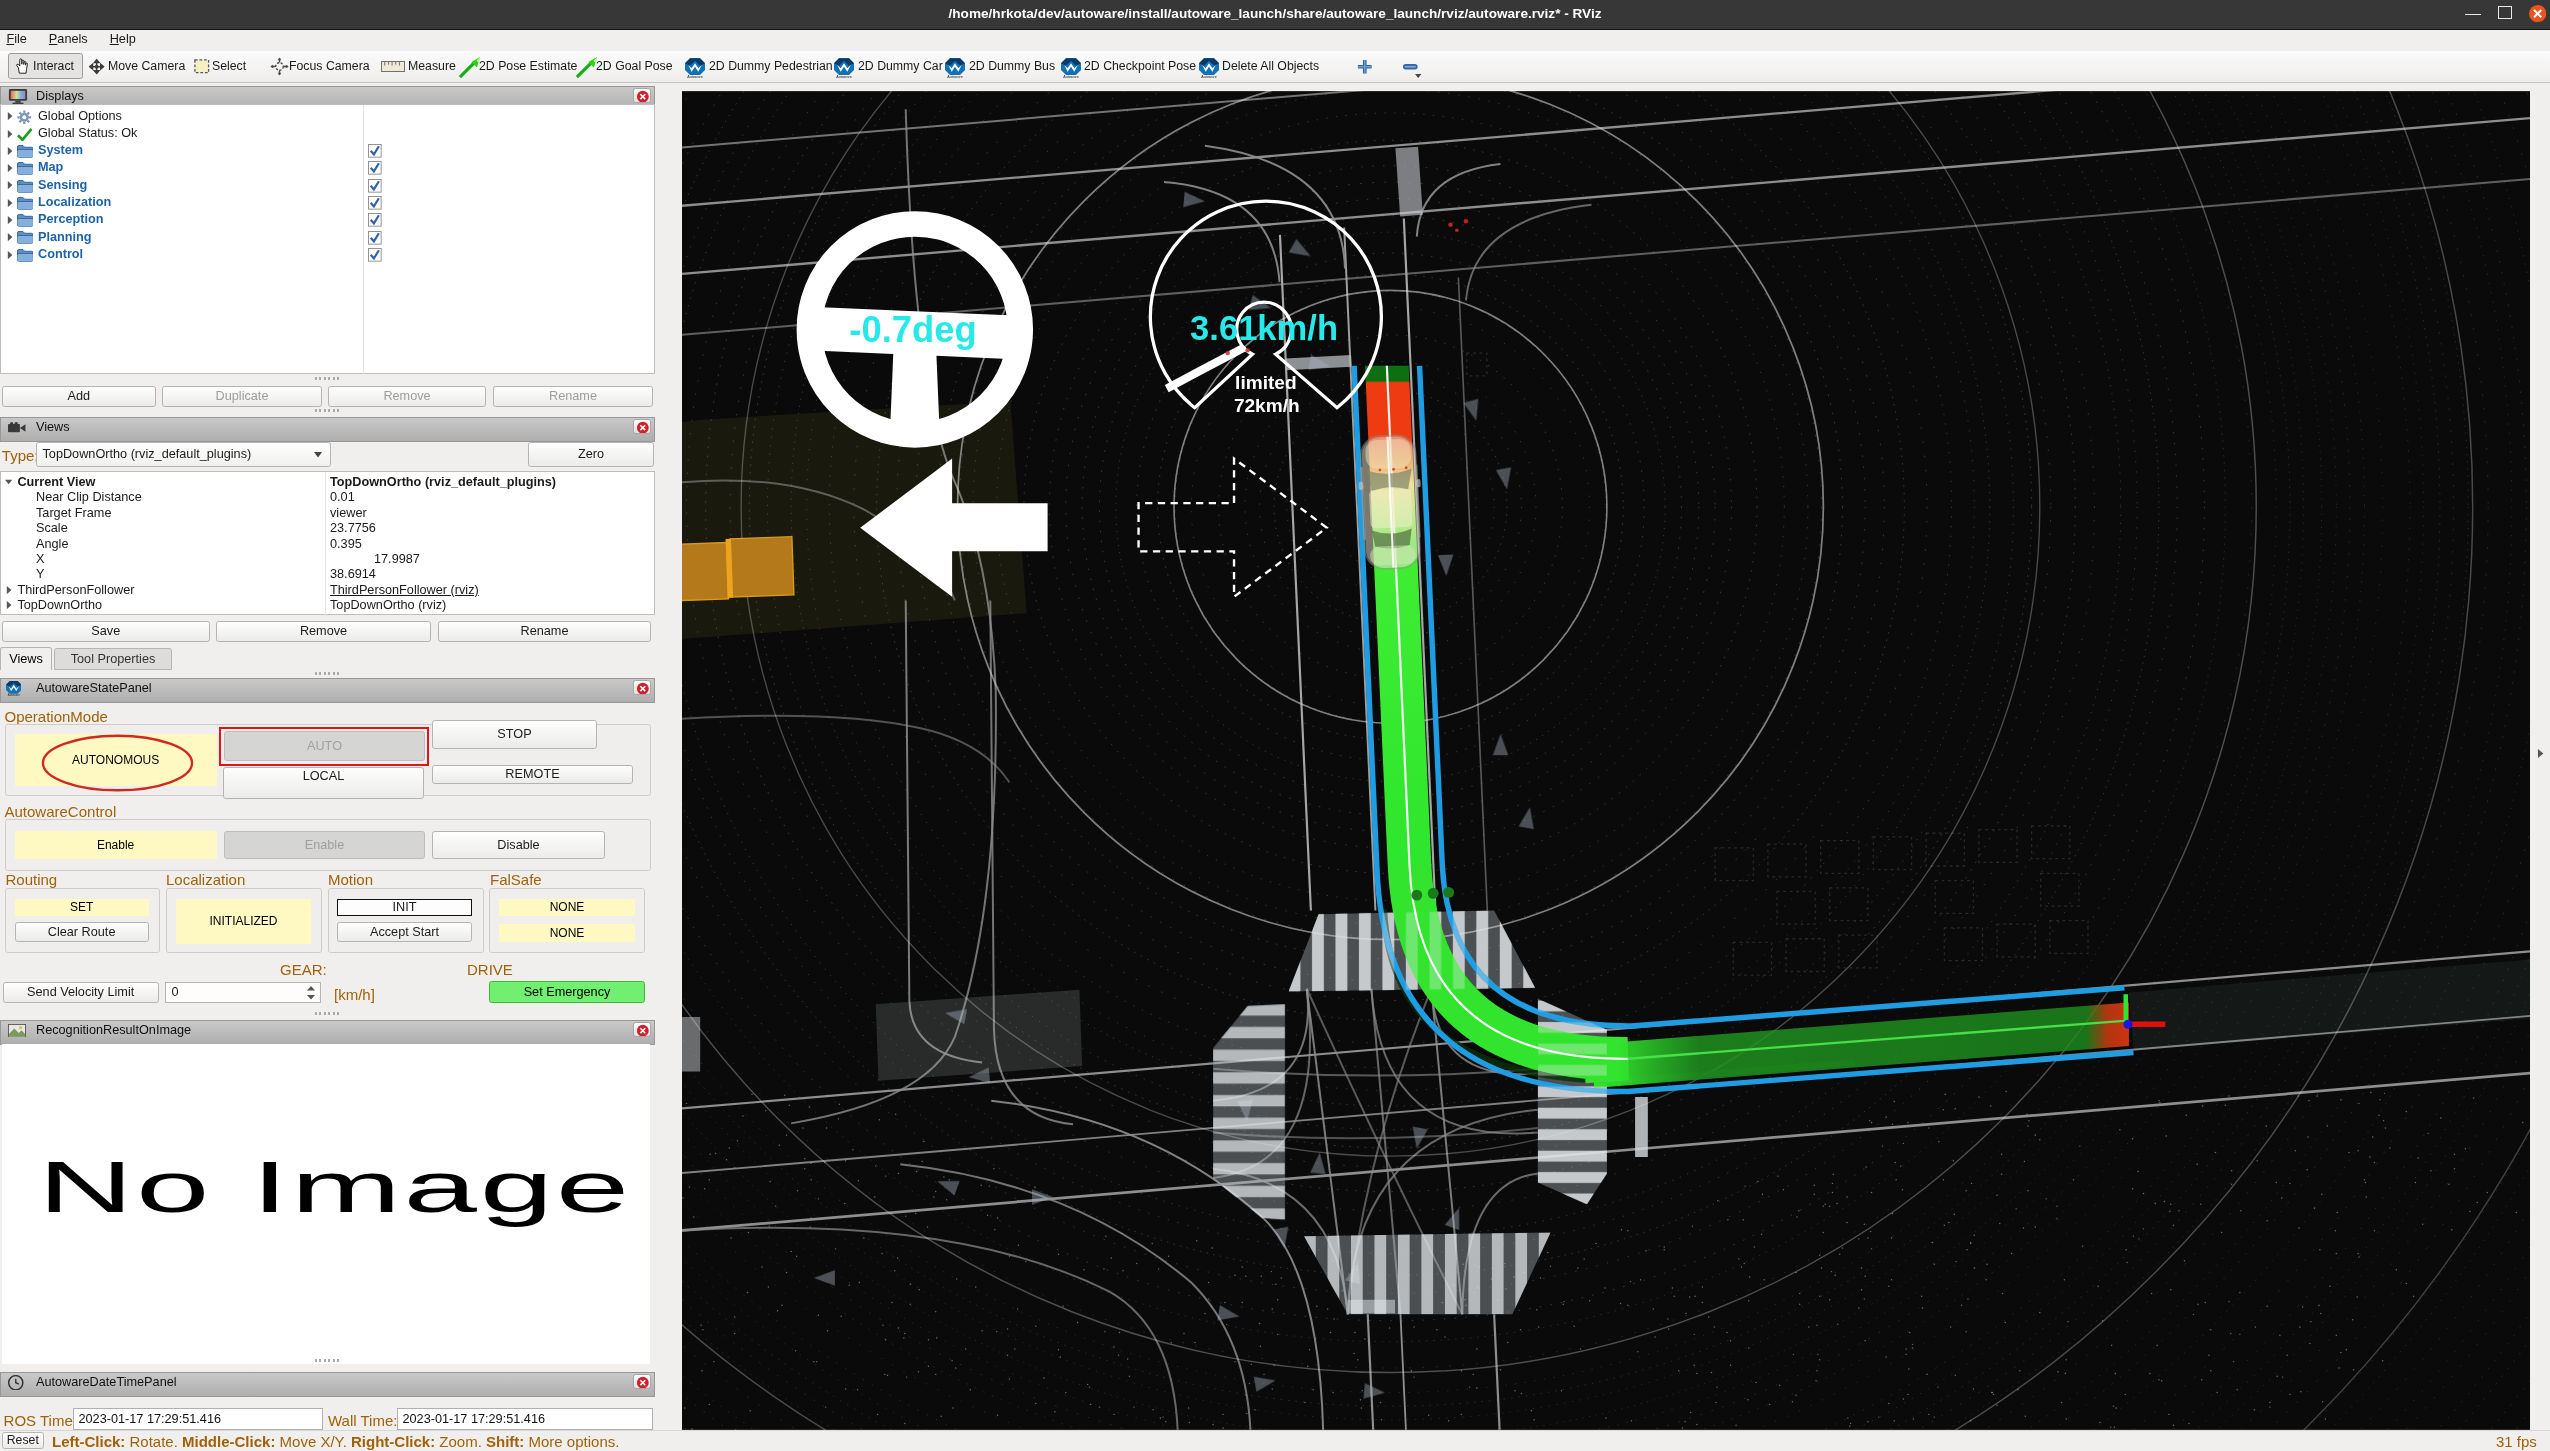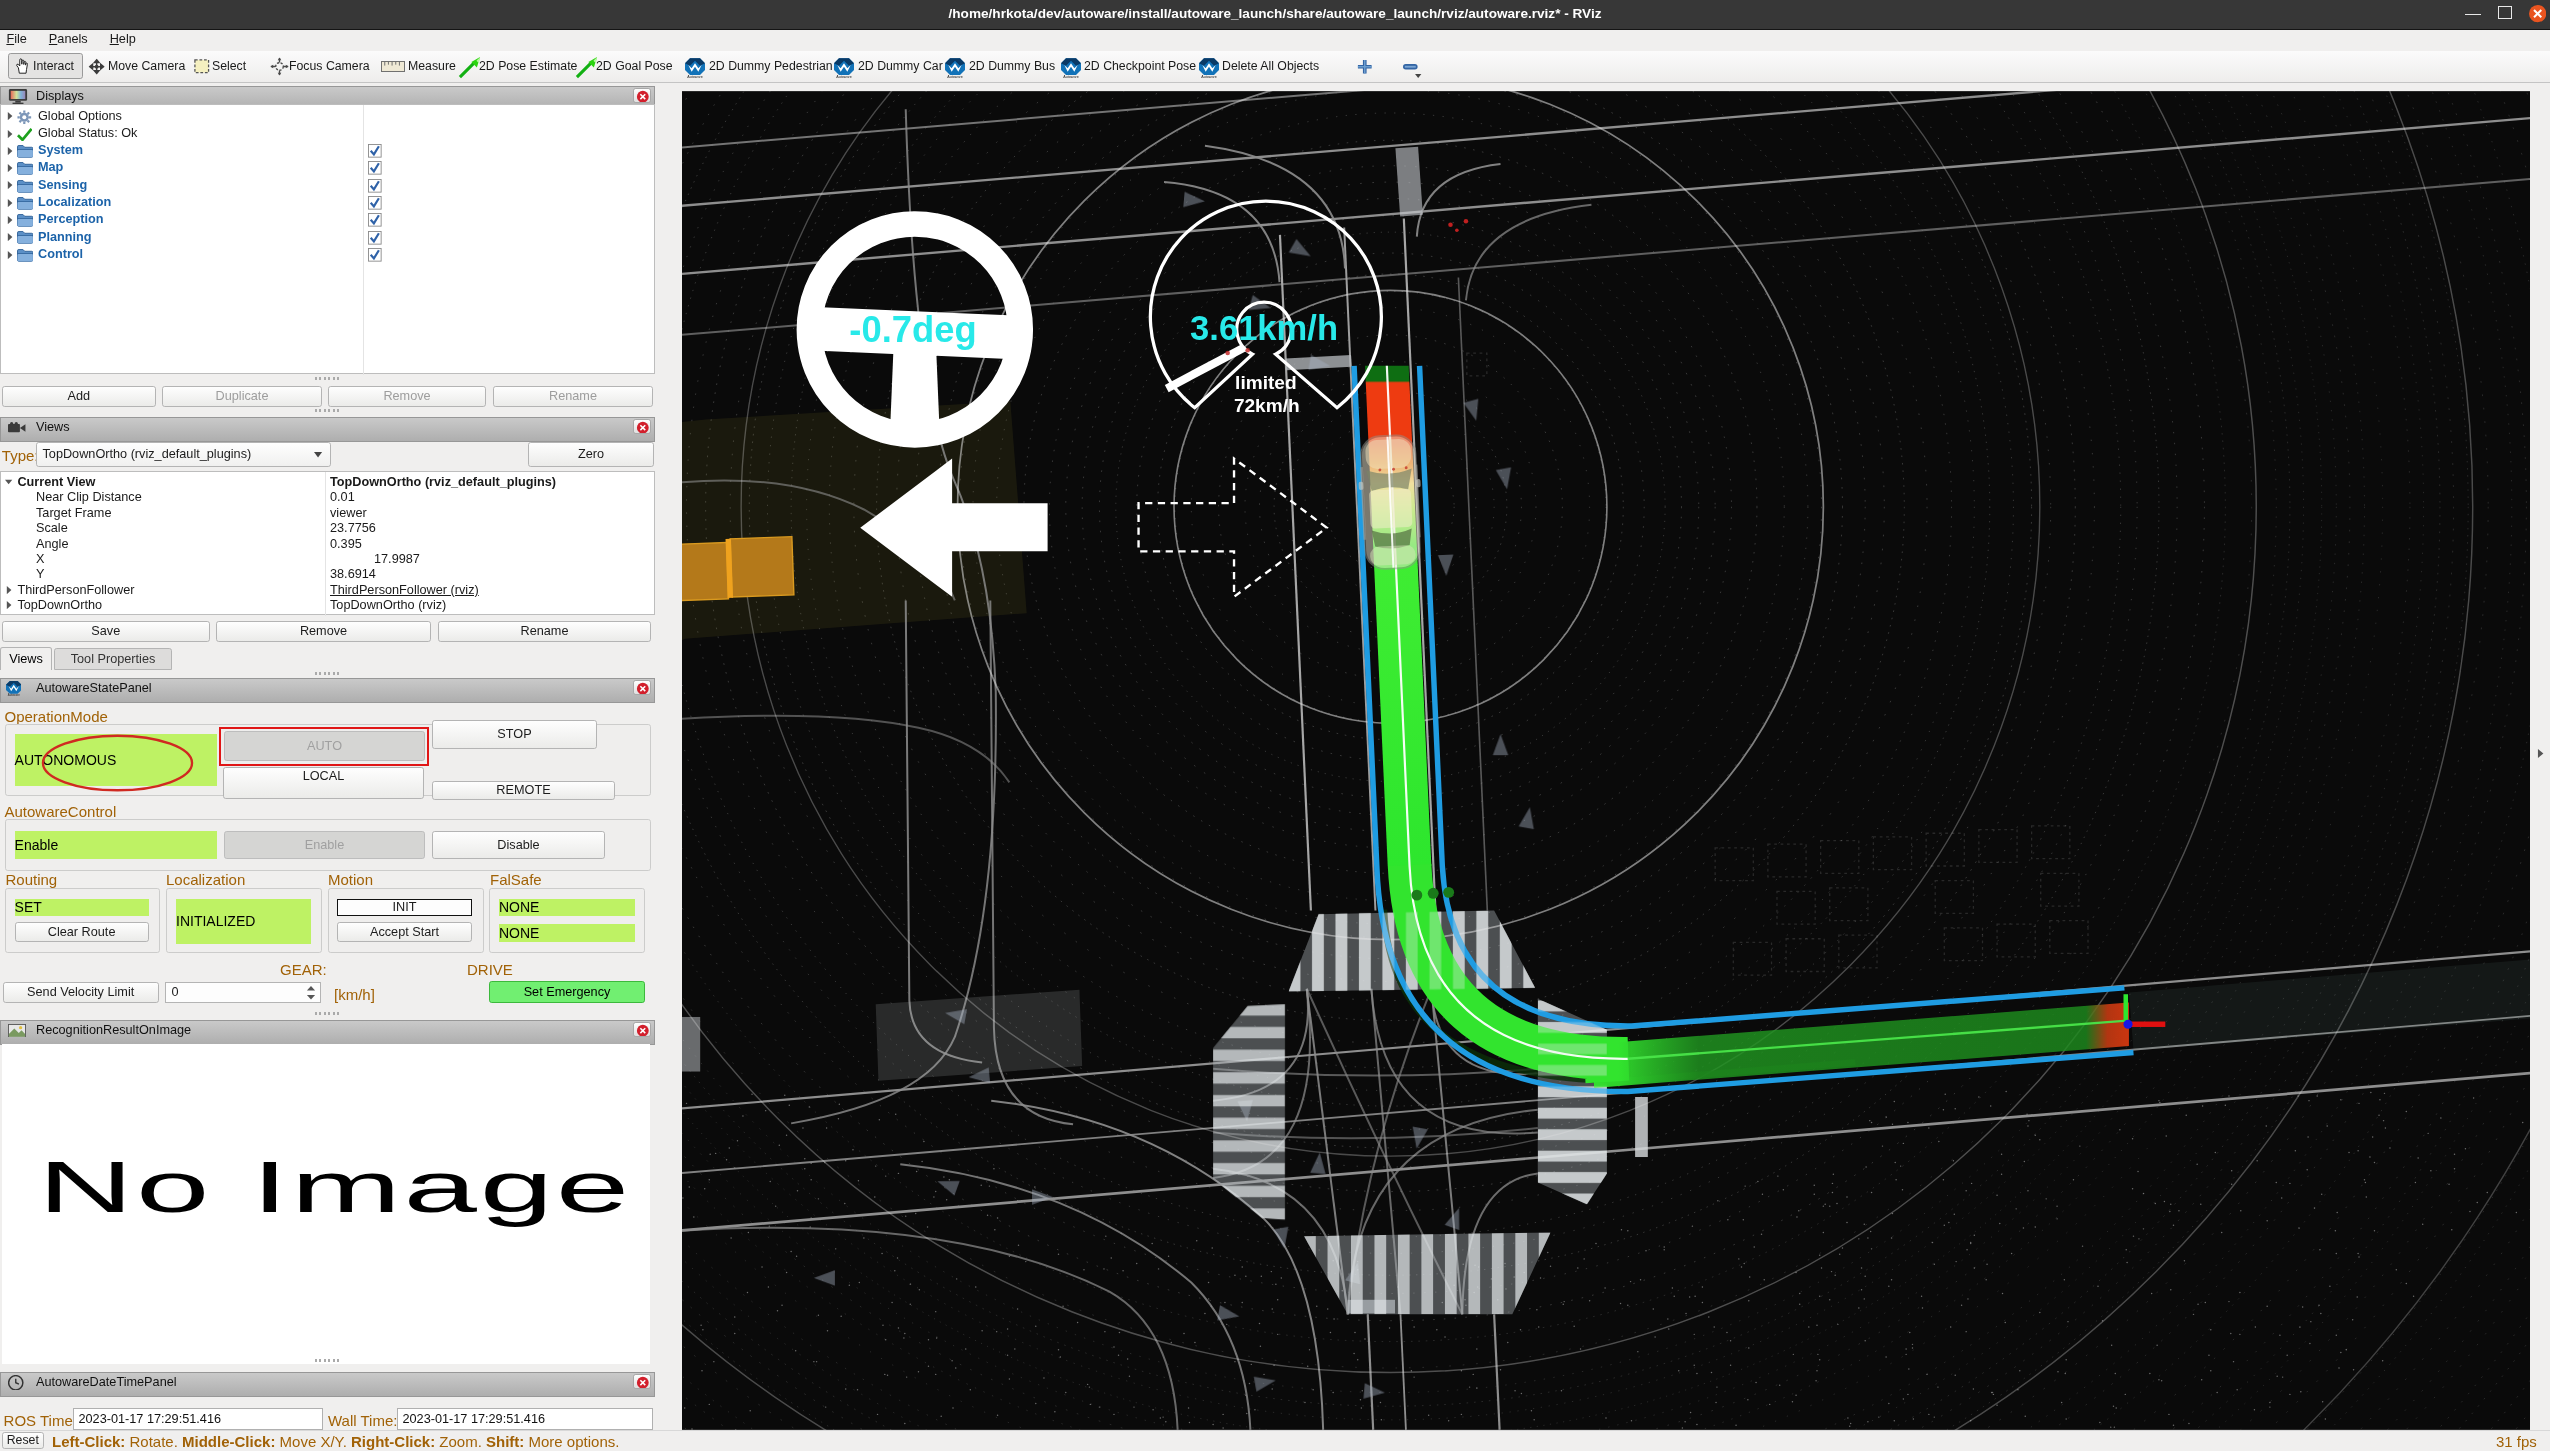--- a/index.html
+++ b/index.html
@@ -10,21 +10,21 @@
 #menubar span{margin-right:22px}
 #menubar u{text-decoration:underline}
 #toolbar{left:0;top:51px;width:2550px;height:32px;background:linear-gradient(#fbfbfb,#eeedec);border-bottom:0.9px solid #c4c4c4;font-size:12.3px;color:#1a1a1a}
 .tbtn{position:absolute;top:2.7px;height:25.5px;line-height:25.5px;white-space:nowrap}
 .panelhdr{position:absolute;left:0;width:655px;height:25px;background:linear-gradient(#c9c9c9,#aeaeae);border:0.9px solid #979797;font-size:12.7px;color:#111;line-height:16.4px}
 .phclose{position:absolute;right:2.7px;top:0.9px;width:18px;height:15.5px;background:linear-gradient(#fefefe,#e0e0e0);border:0.9px solid #a8a8a8;border-radius:2.7px}
 .phclose svg{position:absolute;left:1.8px;top:0px}
 .btn{position:absolute;background:linear-gradient(#fefefe,#ebebe9);border:0.9px solid #b4b4b4;border-radius:2.7px;font-size:12.7px;color:#1c1c1c;text-align:center}
 .btn.dis{color:#9d9d9d}
 .btn.flat{background:#d5d5d3;border:0.9px solid #bdbdbd;color:#a0a0a0}
-.green{position:absolute;background:#bef264;font-size:14px;color:#000;text-align:left;border:none}
+.green{position:absolute;background:#fef9c3;font-size:12px;color:#000;text-align:center;border:none}
 .white{position:absolute;background:#fdfdfd;border:0.9px solid #b4b4b4;font-size:12.7px;color:#1c1c1c;text-align:center}
 .gbox{position:absolute;border:0.9px solid #cccccb;border-radius:2.7px;background:#efeeed}
 .lbl{position:absolute;font-size:15px;color:#a16207;white-space:nowrap}
 .tree{position:absolute;background:#fff;border:0.9px solid #bdbdbd;font-size:12.7px;color:#1a1a1a}
 .trow{position:absolute;white-space:nowrap}
 .bluef{color:#1c63a9;font-weight:bold}
 .inp{position:absolute;background:#fff;border:0.9px solid #b0b0b0;font-size:12.7px;color:#111;padding-left:4.5px}
 </style></head><body>
 <div class="abs" id="titlebar">
     <div id="titletext">/home/hrkota/dev/autoware/install/autoware_launch/share/autoware_launch/rviz/autoware.rviz* - RViz</div>
@@ -323,21 +323,21 @@
 <div class="lbl" style="left:4.5px;top:708px">OperationMode</div>
 <div class="gbox" style="left:4.5px;top:724px;width:646px;height:72px"></div>
 <div class="green" style="left:14.6px;top:734px;width:202px;height:52px;line-height:52px">AUTONOMOUS</div>
 <svg class="abs" style="left:40px;top:733px" width="155" height="60" viewBox="0 0 170 66">
     <ellipse cx="85" cy="33" rx="82" ry="30" fill="none" stroke="#d02921" stroke-width="2.6"></ellipse>
   </svg>
 <div class="abs" style="left:219px;top:727px;width:210px;height:39px;border:2.7px solid #e01616"></div>
 <div class="btn flat" style="left:224px;top:731px;width:201px;height:30px;line-height:28px">AUTO</div>
 <div class="btn" style="left:432px;top:720px;width:165px;height:29px;line-height:27px">STOP</div>
 <div class="btn" style="left:223px;top:767px;width:201px;height:32px;line-height:17.3px">LOCAL</div>
-<div class="btn" style="left:432px;top:781px;width:183px;height:19px;line-height:17.3px">REMOTE</div>
+<div class="btn" style="left:432px;top:765px;width:201px;height:19px;line-height:17.3px">REMOTE</div>
 <div class="lbl" style="left:4.5px;top:803px">AutowareControl</div>
 <div class="gbox" style="left:4.5px;top:819px;width:646px;height:52px"></div>
 <div class="green" style="left:14.6px;top:831px;width:202px;height:28px;line-height:28px">Enable</div>
 <div class="btn flat" style="left:224px;top:831px;width:201px;height:28px;line-height:26px">Enable</div>
 <div class="btn" style="left:432px;top:831px;width:173px;height:28px;line-height:26px">Disable</div>
 <div class="lbl" style="left:5.5px;top:871px">Routing</div>
 <div class="lbl" style="left:166px;top:871px">Localization</div>
 <div class="lbl" style="left:328px;top:871px">Motion</div>
 <div class="lbl" style="left:490px;top:871px">FalSafe</div>
 <div class="gbox" style="left:4.5px;top:888px;width:155px;height:65px"></div>

